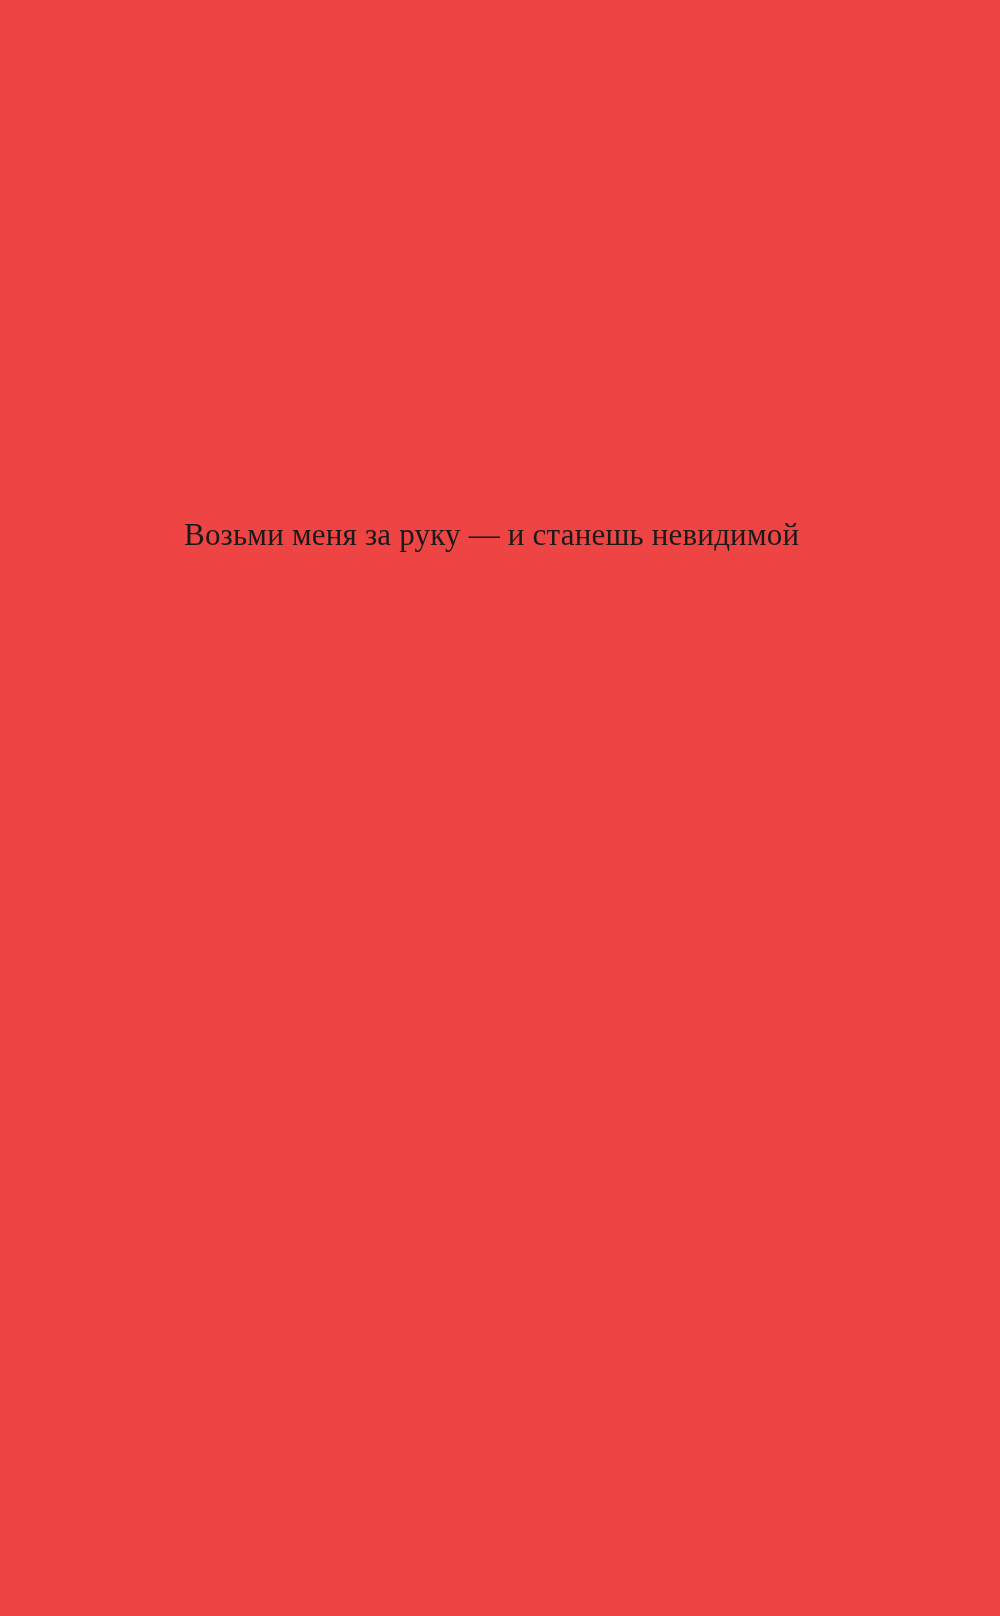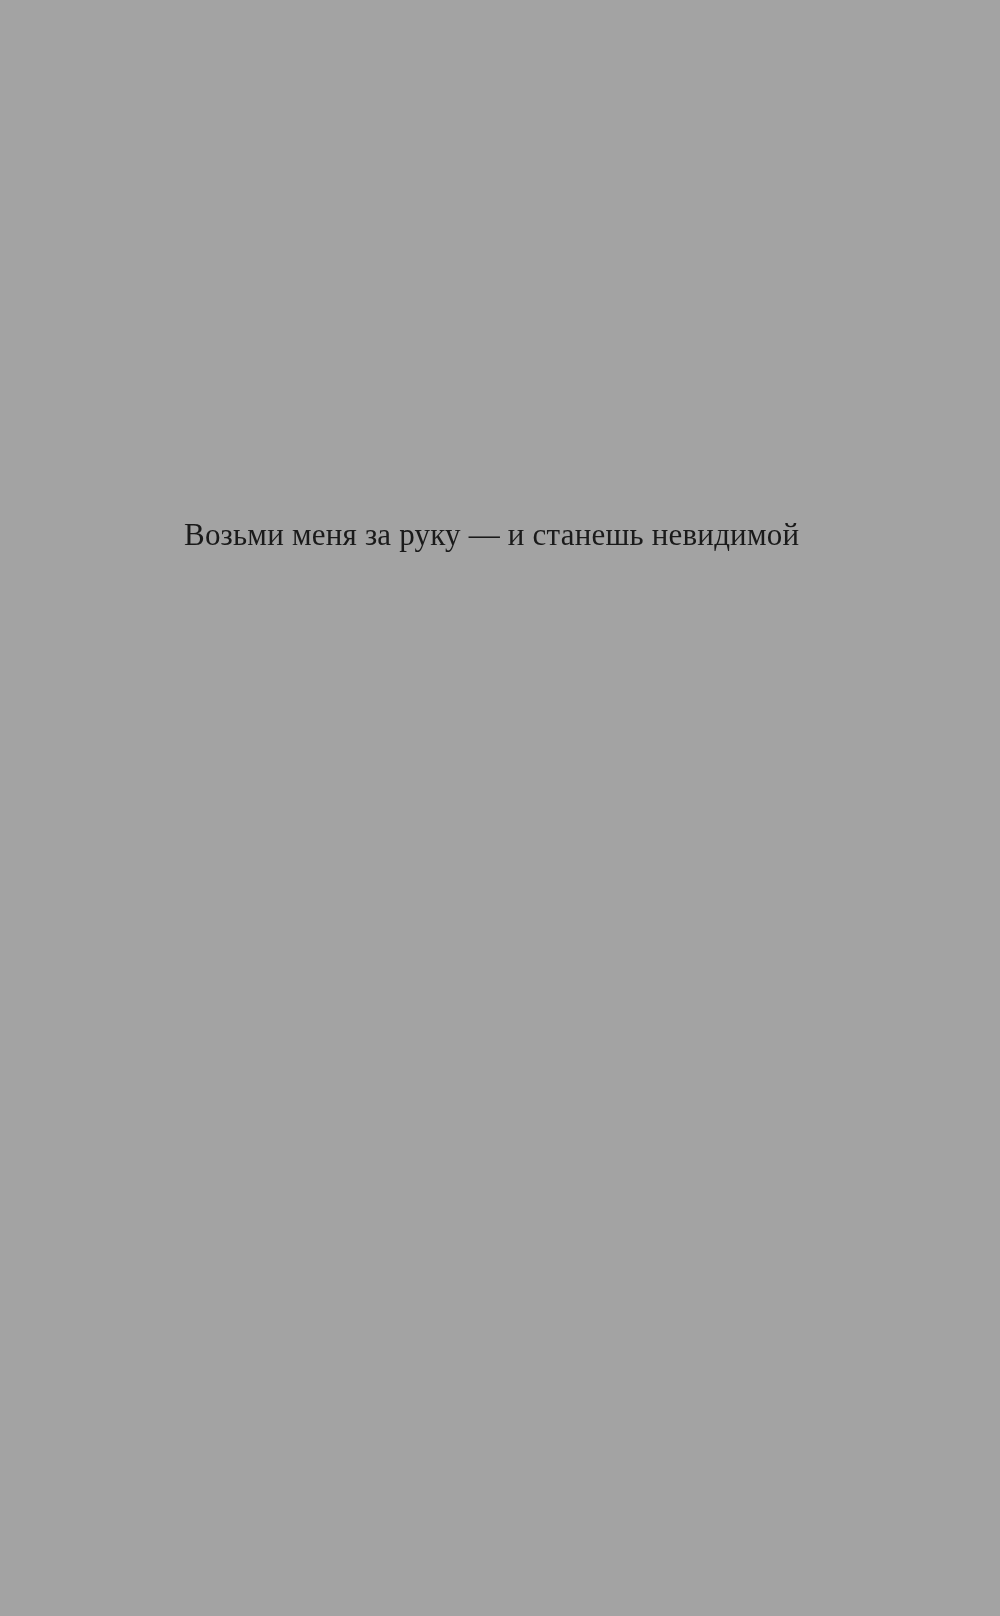--- a/index.html
+++ b/index.html
@@ -10,21 +10,21 @@
       width: 1000px;
       height: 1616px;
       background: #ffffff;
       position: relative;
       overflow: hidden;
       font-family: "Liberation Serif", "DejaVu Serif", serif;
     }
     .book-page {
       position: absolute;
       inset: 0;
-      background: #a3a3a3;
+      background: #ef4444;
     }
     .half-title-line {
       position: absolute;
       left: 184px;
       top: 516px;
       font-size: 31px;
       line-height: 1.2;
       letter-spacing: 0.2px;
       color: #1a1a1a;
       white-space: nowrap;

